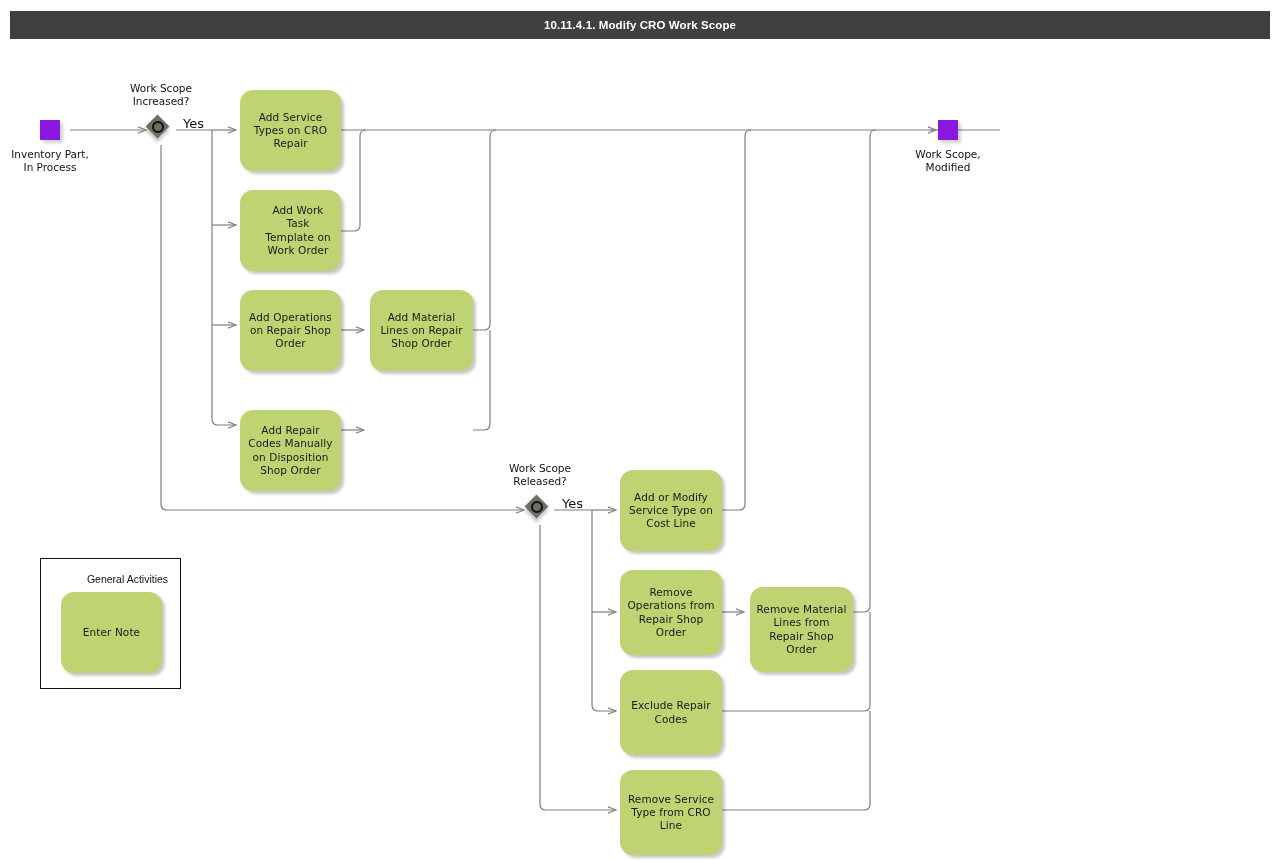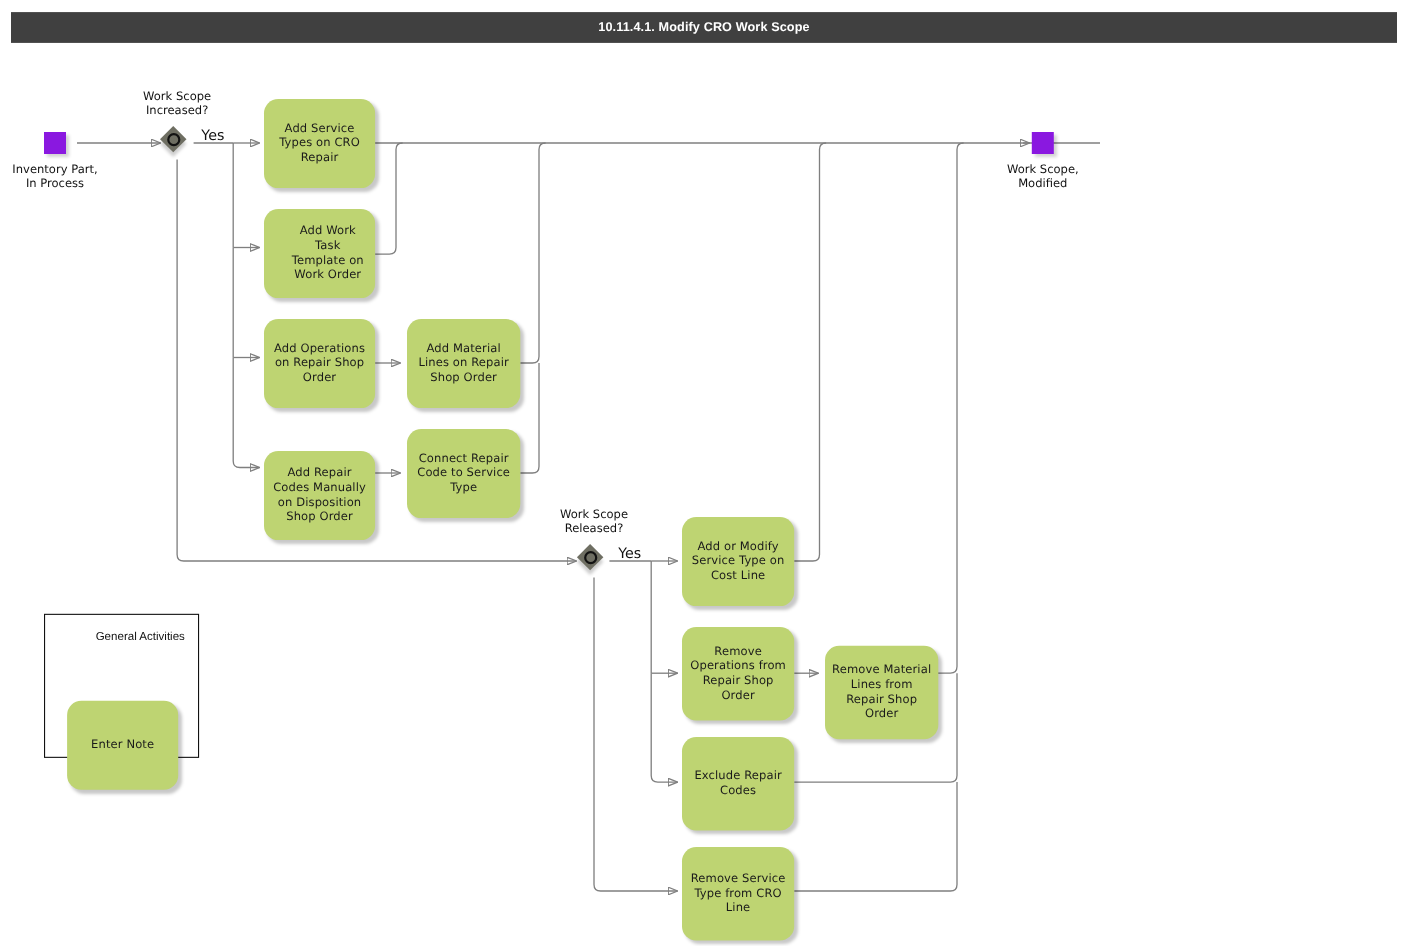--- a/index.html
+++ b/index.html
@@ -260,25 +260,20 @@
 Shop Order</span>
   </div>
 
   <div class="task" style="left:240px; top:390px; width:101px; height:81px;margin-top:20px;">
     <span class="task-label">Add Repair
 Codes Manually
 on Disposition
 Shop Order</span>
   </div>
 
-  <div class="task" style="left:370px; top:390px; width:103px; height:81px;">
-    <span class="task-label">Connect Repair
-Code to Service
-Type</span>
-  </div>
 
   <div class="task" style="left:620px; top:470px; width:102px; height:81px;">
     <span class="task-label">Add or Modify
 Service Type on
 Cost Line</span>
   </div>
 
   <div class="task" style="left:620px; top:570px; width:102px; height:85px;">
     <span class="task-label">Remove
 Operations from
@@ -303,18 +298,18 @@
 Type from CRO
 Line</span>
   </div>
 
   <div class="event" style="left:938px; top:120px;"></div>
   <div class="event-label" style="left:868px; top:148px;">Work Scope,
 Modified</div>
 
   <div class="group-box" style="left:40px; top:558px; width:141px; height:131px;">
     <div class="group-title">General Activities</div>
-    <div class="task" style="left:20px; top:33px; width:101px; height:81px;margin-top:45px;">
+    <div class="task" style="left:20px; top:33px; width:101px; height:81px;">
       <span class="task-label">Enter Note</span>
     </div>
   </div>
 
 </div>
 
 </body></html>

